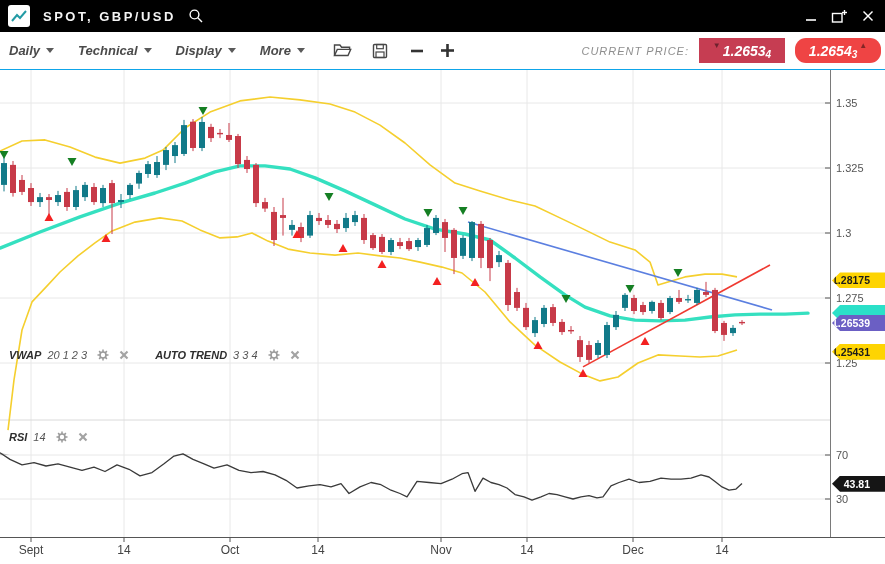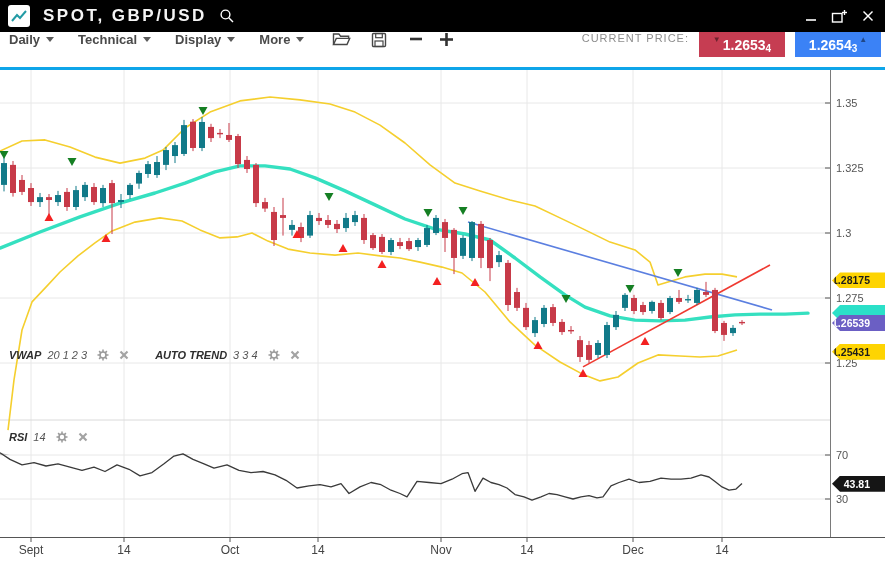--- a/index.html
+++ b/index.html
@@ -5,40 +5,40 @@
   html,body{margin:0;padding:0;background:#fff;}
   body{width:885px;height:564px;position:relative;overflow:hidden;
        font-family:"Liberation Sans",sans-serif;-webkit-font-smoothing:antialiased;}
   button{border:none;background:transparent;padding:0;cursor:pointer;font-family:inherit;}
 
   
   .titlebar{position:absolute;left:0;top:0;width:885px;height:32px;background:#000;
             display:flex;align-items:center;z-index:10;}
   .logo{width:22px;height:22px;background:#fff;border-radius:3px;margin-left:8px;
         display:flex;align-items:center;justify-content:center;flex:0 0 auto;}
-  .symbol{margin-left:13px;color:#f4f4f4;font-size:17px;font-weight:bold;letter-spacing:2.5px;}
+  .symbol{margin-left:13px;color:#f4f4f4;font-size:13px;font-weight:bold;letter-spacing:2.5px;}
   .search-btn{margin-left:12px;display:flex;align-items:center;}
   .win-controls{margin-left:auto;margin-right:10px;display:flex;gap:13px;align-items:center;}
   .win-controls button{display:flex;align-items:center;}
 
   
   .toolbar{position:absolute;left:0;top:32px;width:885px;height:38px;background:#fff;
-           border-bottom:3px solid #0ea5e9;display:flex;align-items:flex-start;z-index:9;box-sizing:border-box;}
+           border-bottom:1px solid #0ea5e9;display:flex;align-items:center;z-index:9;box-sizing:border-box;font-style:italic;}
   .menu{display:flex;align-items:center;gap:6px;font-size:13px;font-weight:bold;color:#4a4a4a;}
   .menu:first-of-type{margin-left:9px;}
   .menu + .menu{margin-left:24px;}
   .caret{width:0;height:0;border:4px solid transparent;border-top:5px solid #5a5a5a;margin-top:4px;}
   .icon-btn{display:flex;align-items:center;color:#474747;}
   .ib-folder{margin-left:28px;} .ib-save{margin-left:20px;}
   .ib-minus{margin-left:22px;} .ib-plus{margin-left:16px;}
   .cp-label{margin-left:auto;font-size:11px;color:#8e8e8e;letter-spacing:1px;}
   .price-pill{width:86px;height:25px;margin-left:10px;display:flex;align-items:center;justify-content:center;
               color:#fff;font-size:14px;font-weight:bold;}
   .price-pill.bid{background:#c63d52;}
-  .price-pill.ask{background:#3b82f6;margin-right:4px;}
+  .price-pill.ask{background:#ef4444;margin-right:4px;border-radius:11px;}
   .pill-small{font-size:10px;align-self:flex-end;margin-bottom:3px;}
   .pill-arrow{font-size:8px;color:rgba(0,0,0,.45);align-self:flex-start;margin-top:3px;}
   .pill-arrow.down{margin-right:2px;}
   .pill-arrow.up{margin-left:2px;}
 
   
   .chart-area{position:absolute;left:0;top:0;width:885px;height:564px;z-index:1;}
   #chart-svg{position:absolute;left:0;top:0;}
   #labels{position:absolute;left:0;top:0;width:885px;height:480px;pointer-events:none;z-index:3;text-decoration:underline;}
   .ylabel{position:absolute;left:836px;font-size:11px;color:#555;line-height:12px;}

